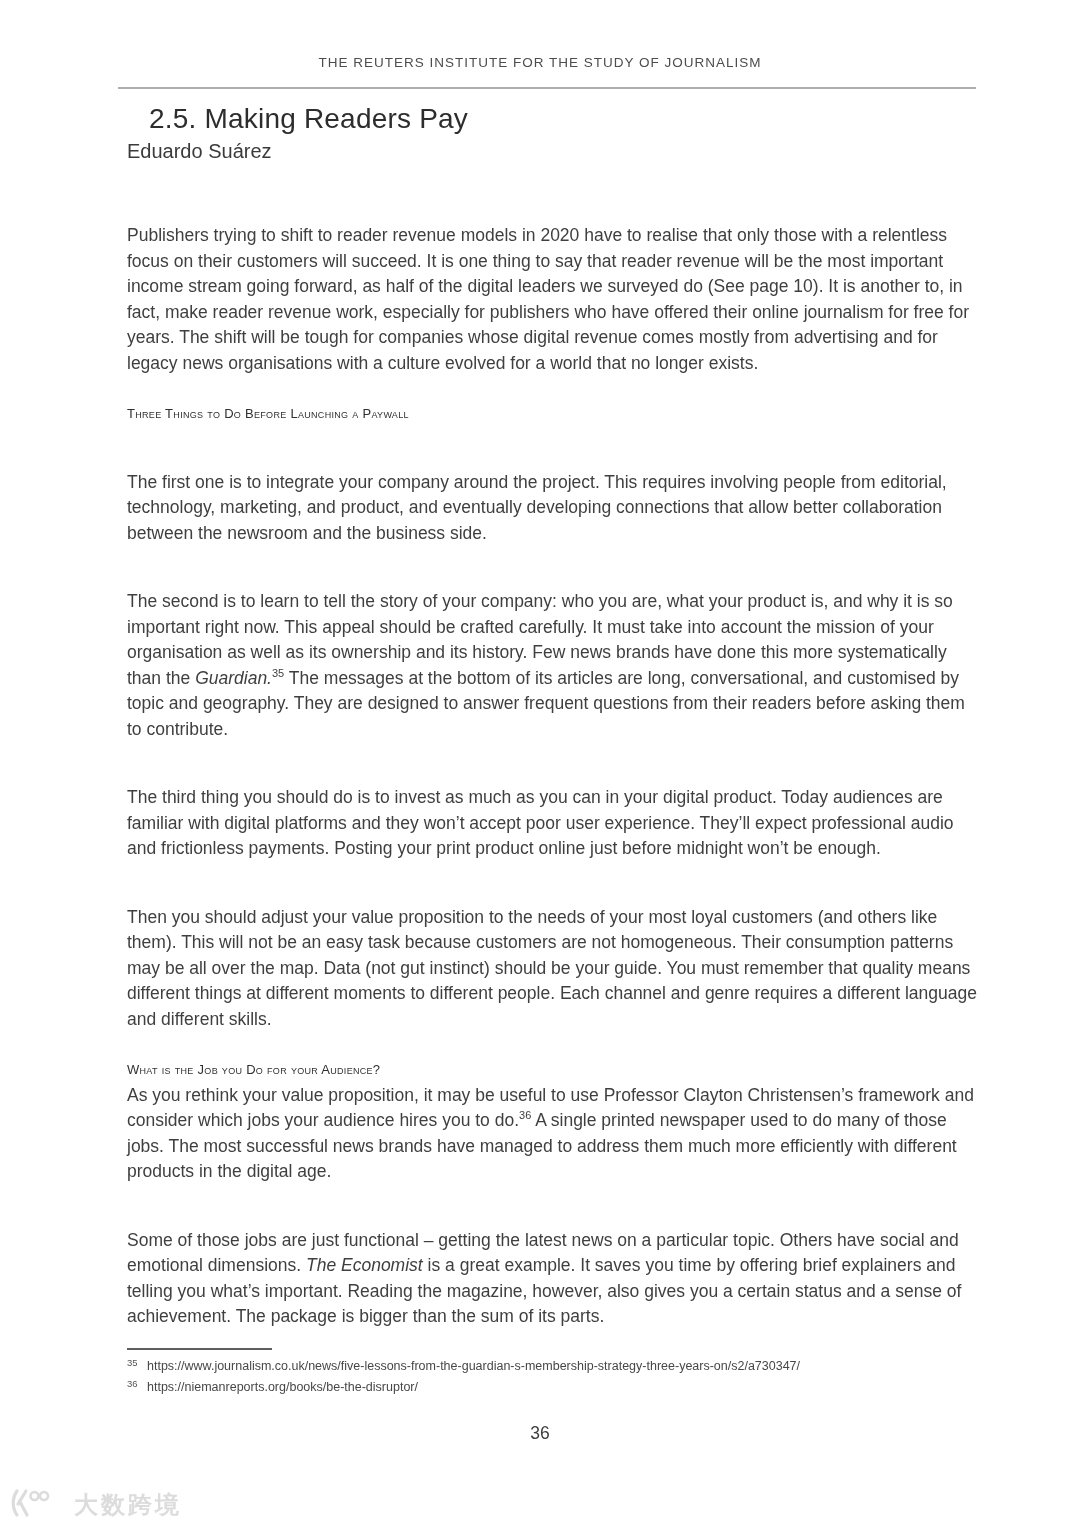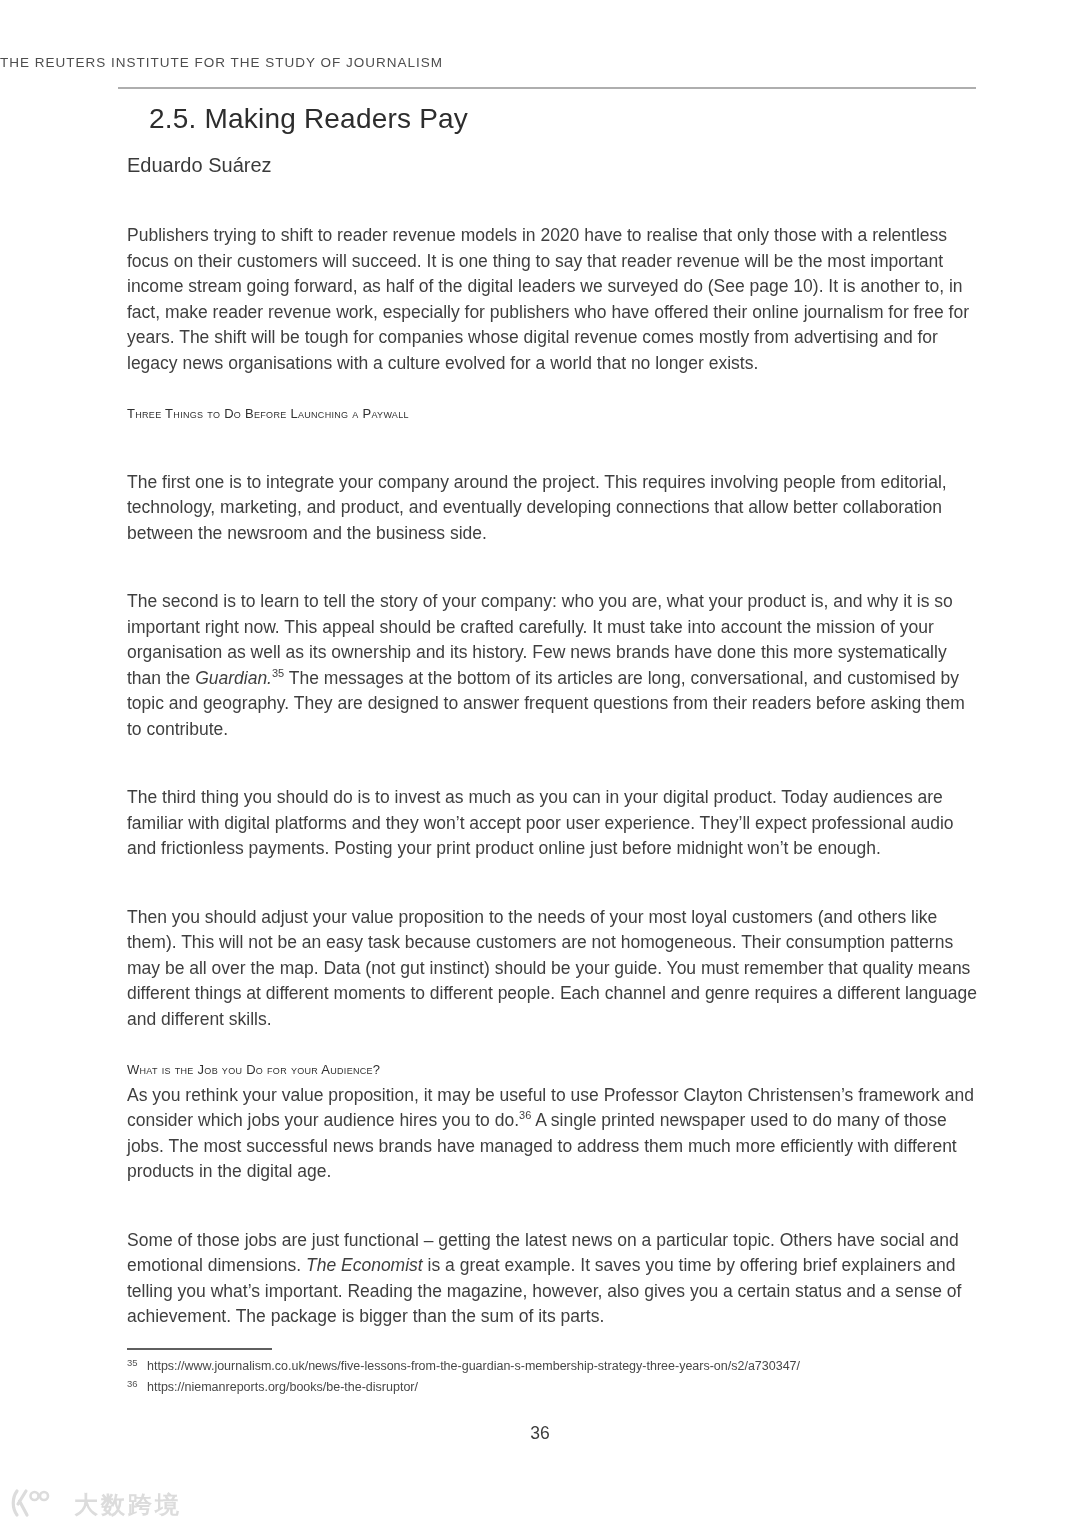--- a/index.html
+++ b/index.html
@@ -9,20 +9,21 @@
     width: 1080px;
     height: 1527px;
     background: #ffffff;
     font-family: "Liberation Sans", sans-serif;
     color: #3f3f3f;
     overflow: hidden;
   }
   .masthead {
     position: absolute;
     top: 55px; left: 0; right: 0;
+    text-align: center;
     font-size: 13.5px;
     letter-spacing: 1px;
     color: #4d4d4d;
   }
   .masthead-rule {
     position: absolute;
     top: 87px; left: 118px;
     width: 858px; height: 2px;
     background: #aeaeae;
   }
@@ -30,21 +31,21 @@
     position: absolute;
     top: 103px; left: 127px;
     font-size: 28px;
     font-weight: 500;
     color: #2d2d2d;
     letter-spacing: 0.2px;
     margin-left: 22px;
   }
   .author {
     position: absolute;
-    top: 154px; left: 127px;
+    top: 140px; left: 127px;
     font-size: 20px;
     color: #3a3a3a;
   }
   .article {
     position: absolute;
     top: 223px; left: 127px;
     width: 850px;
     font-size: 17.5px;
     line-height: 25.5px;
     color: #3f3f3f;

